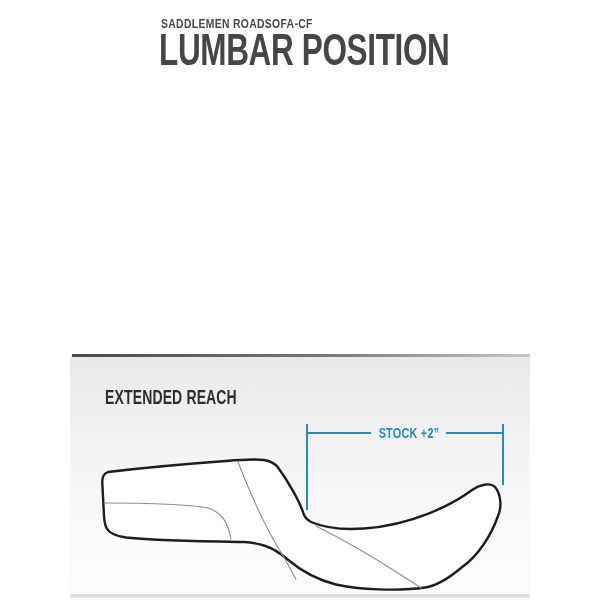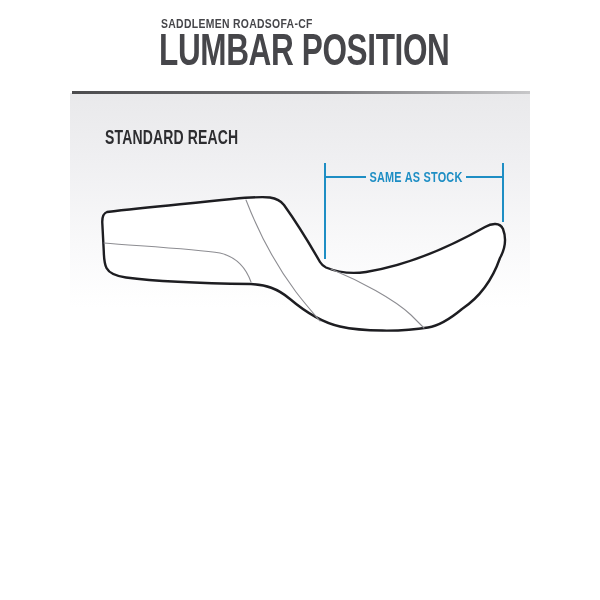--- a/index.html
+++ b/index.html
@@ -65,52 +65,50 @@
 </head>
 <body>
 
 <div class="page">
 
   <header>
     <div class="brand-line">SADDLEMEN ROADSOFA-CF</div>
     <div class="main-line">LUMBAR POSITION</div>
   </header>
 
-  <section class="panel panel-1">
+
+  <section class="panel panel-2">
     <div class="panel-border"></div>
-    <h2 class="panel-heading">STANDARD REACH</h2>
+    <h2 class="panel-heading">EXTENDED REACH</h2>
 
-    <svg class="seat-svg" width="460" height="262" viewBox="70 93 460 262">
-
-      <path class="seat-fill" d="M 107,212 C 150,207 185,204 232,199 C 248,197.5 262,196.5 270,197.5
-           C 277,198.5 281,201 284,205 C 294,219 312,248 320,262
-           C 321.5,264.5 323,266 326,267.5 C 338,272.5 352,274 366,272
-           C 415,264 462,240 485,227 C 492,223 500,222.5 503,229
-           C 506,237 505.5,248 500,258 C 493,278 480,297 462,309
-           C 450,319 438,326 428,327.5 C 402,332 362,331.5 340,326.5
-           C 320,322 303,310 290,299 C 277,288 266,285 251,284
-           C 212,283.5 160,282 126,277.5 C 116,276 109,273 106.5,268
-           C 104.5,264 104,259 103.8,252 L 102.3,223 C 102,217 103,213.5 107,212 Z"></path>
-      <path class="outline-path" d="M 107,212 C 150,207 185,204 232,199 C 248,197.5 262,196.5 270,197.5
-           C 277,198.5 281,201 284,205 C 294,219 312,248 320,262
-           C 321.5,264.5 323,266 326,267.5 C 338,272.5 352,274 366,272
-           C 415,264 462,240 485,227 C 492,223 500,222.5 503,229
-           C 506,237 505.5,248 500,258 C 493,278 480,297 462,309
-           C 450,319 438,326 428,327.5 C 402,332 362,331.5 340,326.5
-           C 320,322 303,310 290,299 C 277,288 266,285 251,284
-           C 212,283.5 160,282 126,277.5 C 116,276 109,273 106.5,268
-           C 104.5,264 104,259 103.8,252 L 102.3,223 C 102,217 103,213.5 107,212 Z"></path>
-
-      <path class="seam-path" d="M 104,243 C 140,246 195,249 220,253 C 237,257 246,268 251,282"></path>
-      <path class="seam-path" d="M 246,200 C 260,236 278,268 296,292 C 306,305 314,314 320,321"></path>
-      <path class="seam-path" d="M 331,269 C 360,281 394,299 411,315 C 418,322 422,326 424,328"></path>
-
-      <path class="dim-path" d="M 325,163 V 259"></path>
-      <path class="dim-path" d="M 503,163 V 222"></path>
-      <path class="dim-path" d="M 325,177 H 366"></path>
-      <path class="dim-path" d="M 466,177 H 503"></path>
+    <svg class="seat-svg" width="460" height="244" viewBox="70 356 460 244">
+      <path class="seat-fill" d="M 108,472 C 150,467 185,464 226,461 C 242,459.5 256,459 264,460
+           C 271,461 275,463.5 278,467.5 C 288,481 300,502 304,515
+           C 305.5,518 308,520.5 311,522 C 324,527.5 343,530 364,528.5
+           C 412,525 452,505 472,490 C 479,485 490,482 495,487
+           C 501,494 502,507 498,516 C 491,536 478,556 461,568
+           C 449,578 436,586 425,587.5 C 398,591.5 358,589.5 336,584.5
+           C 318,580 300,570 287,559 C 272,546 259,543 244,542
+           C 208,541.5 160,541 126,537.5 C 116,536 109,533 106.5,528
+           C 104.5,524 104,519 103.8,512 L 102.3,483 C 102,477 104,473.5 108,472 Z"></path>
+      <path class="outline-path" d="M 108,472 C 150,467 185,464 226,461 C 242,459.5 256,459 264,460
+           C 271,461 275,463.5 278,467.5 C 288,481 300,502 304,515
+           C 305.5,518 308,520.5 311,522 C 324,527.5 343,530 364,528.5
+           C 412,525 452,505 472,490 C 479,485 490,482 495,487
+           C 501,494 502,507 498,516 C 491,536 478,556 461,568
+           C 449,578 436,586 425,587.5 C 398,591.5 358,589.5 336,584.5
+           C 318,580 300,570 287,559 C 272,546 259,543 244,542
+           C 208,541.5 160,541 126,537.5 C 116,536 109,533 106.5,528
+           C 104.5,524 104,519 103.8,512 L 102.3,483 C 102,477 104,473.5 108,472 Z"></path>
+      <path class="seam-path" d="M 104,503 C 140,503 185,504 208,508 C 224,513 228,525 231,539"></path>
+      <path class="seam-path" d="M 238,462 C 252,498 268,532 282,554 C 288,564 292,573 296,579"></path>
+      <path class="seam-path" d="M 316,526 C 344,540 378,560 401,575 C 410,581 417,585 421,588"></path>
+      <path class="dim-path" d="M 307,424 V 510"></path>
+      <path class="dim-path" d="M 503,424 V 485"></path>
+      <path class="dim-path" d="M 307,433 H 371"></path>
+      <path class="dim-path" d="M 446,433 H 503"></path>
+      <rect class="bottom-strip" x="70" y="594" width="460" height="3.5"></rect>
     </svg>
 
-    <div class="measure-label">SAME AS STOCK</div>
+    <div class="measure-label">STOCK +2”</div>
   </section>
-
 
 </div>
 
 </body></html>

